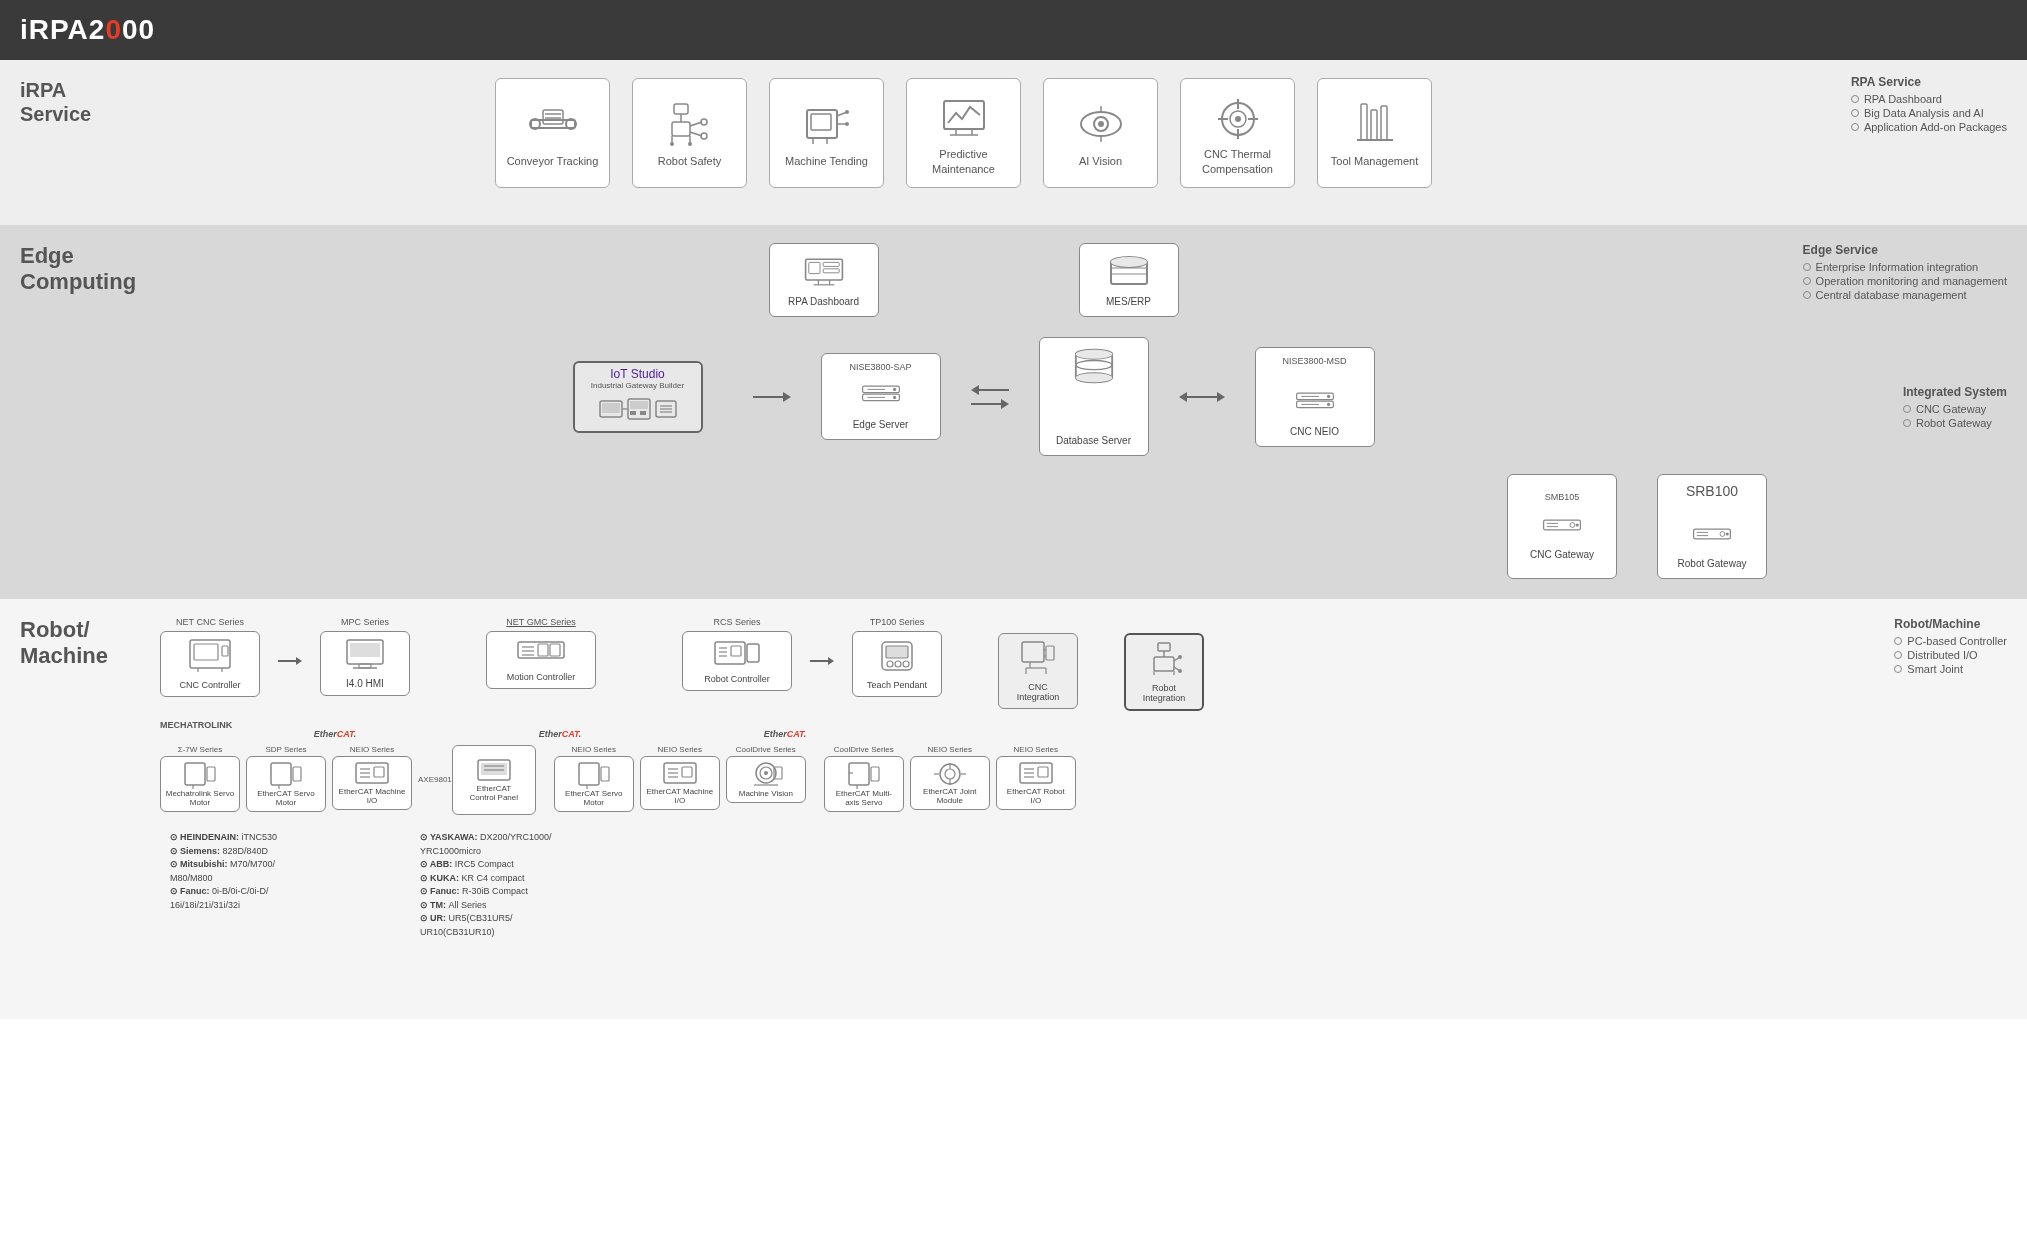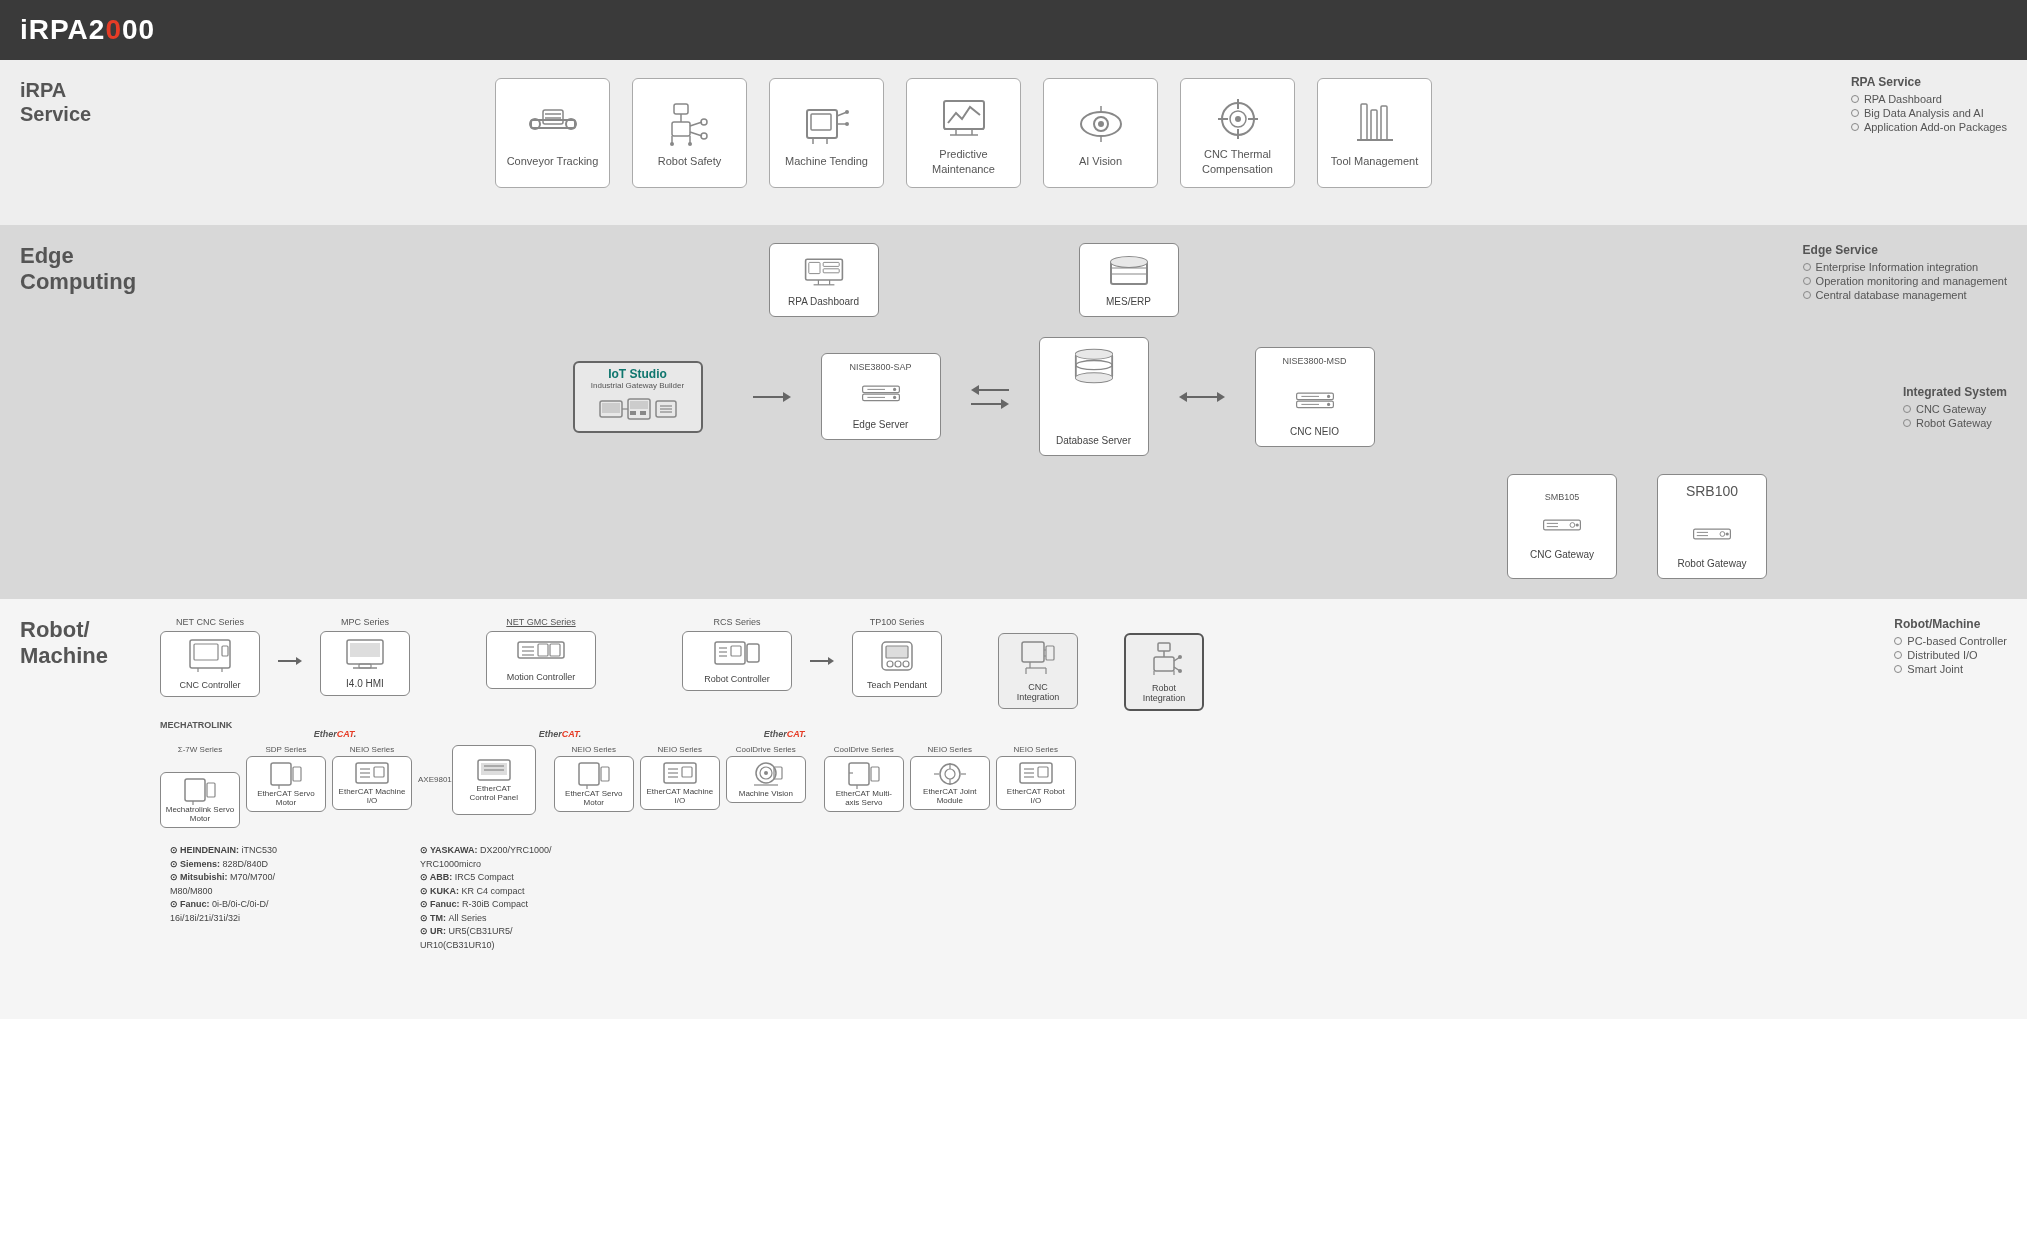--- a/index.html
+++ b/index.html
@@ -153,22 +153,22 @@
 
     .iot-box {
       border: 2px solid #666;
       border-radius: 6px;
       background: #e8e8e8;
       padding: 4px 8px;
       text-align: center;
     }
     .iot-box .iot-title {
       font-size: 12px;
-      font-weight: bold;
-      color: #0f766e;
+      font-weight: normal;
+      color: #4c1d95;
     }
     .iot-box .iot-sub {
       font-size: 8px;
       color: #555;
     }
 
     .brand-list {
       font-size: 9px;
       color: #444;
       line-height: 1.5;
@@ -689,21 +689,21 @@
           <span style="font-size:9px; font-style:italic; font-weight:bold; color:#555;">Ether<span style="color:#e63c26;">CAT</span>.</span>
         </div>
         <div style="width:230px; text-align:center;">
           <span style="font-size:9px; font-style:italic; font-weight:bold; color:#555;">Ether<span style="color:#e63c26;">CAT</span>.</span>
         </div>
       </div>
 
       <div style="display:flex; gap:6px; flex-wrap:nowrap; align-items:flex-start;">
 
         <div style="display:flex; flex-direction:column; align-items:center;">
-          <div style="font-size:8px; color:#555; text-align:center; margin-bottom:18px;">Σ-7W Series</div>
+          <div style="font-size:8px; color:#555; text-align:center; margin-bottom:2px;">Σ-7W Series</div>
           <div class="node-box" style="width:80px; padding:4px;">
             <svg width="34" height="28" viewBox="0 0 34 28">
               <rect x="2" y="2" width="20" height="22" rx="2" fill="none" stroke="#888" stroke-width="1.5"></rect>
               <rect x="24" y="6" width="8" height="14" rx="1" fill="none" stroke="#888" stroke-width="1.2"></rect>
               <line x1="10" y1="24" x2="10" y2="28" stroke="#888" stroke-width="1.2"></line>
             </svg>
             <div style="font-size:8px; color:#444; text-align:center;">Mechatrolink
 Servo Motor</div>
           </div>
         </div>

